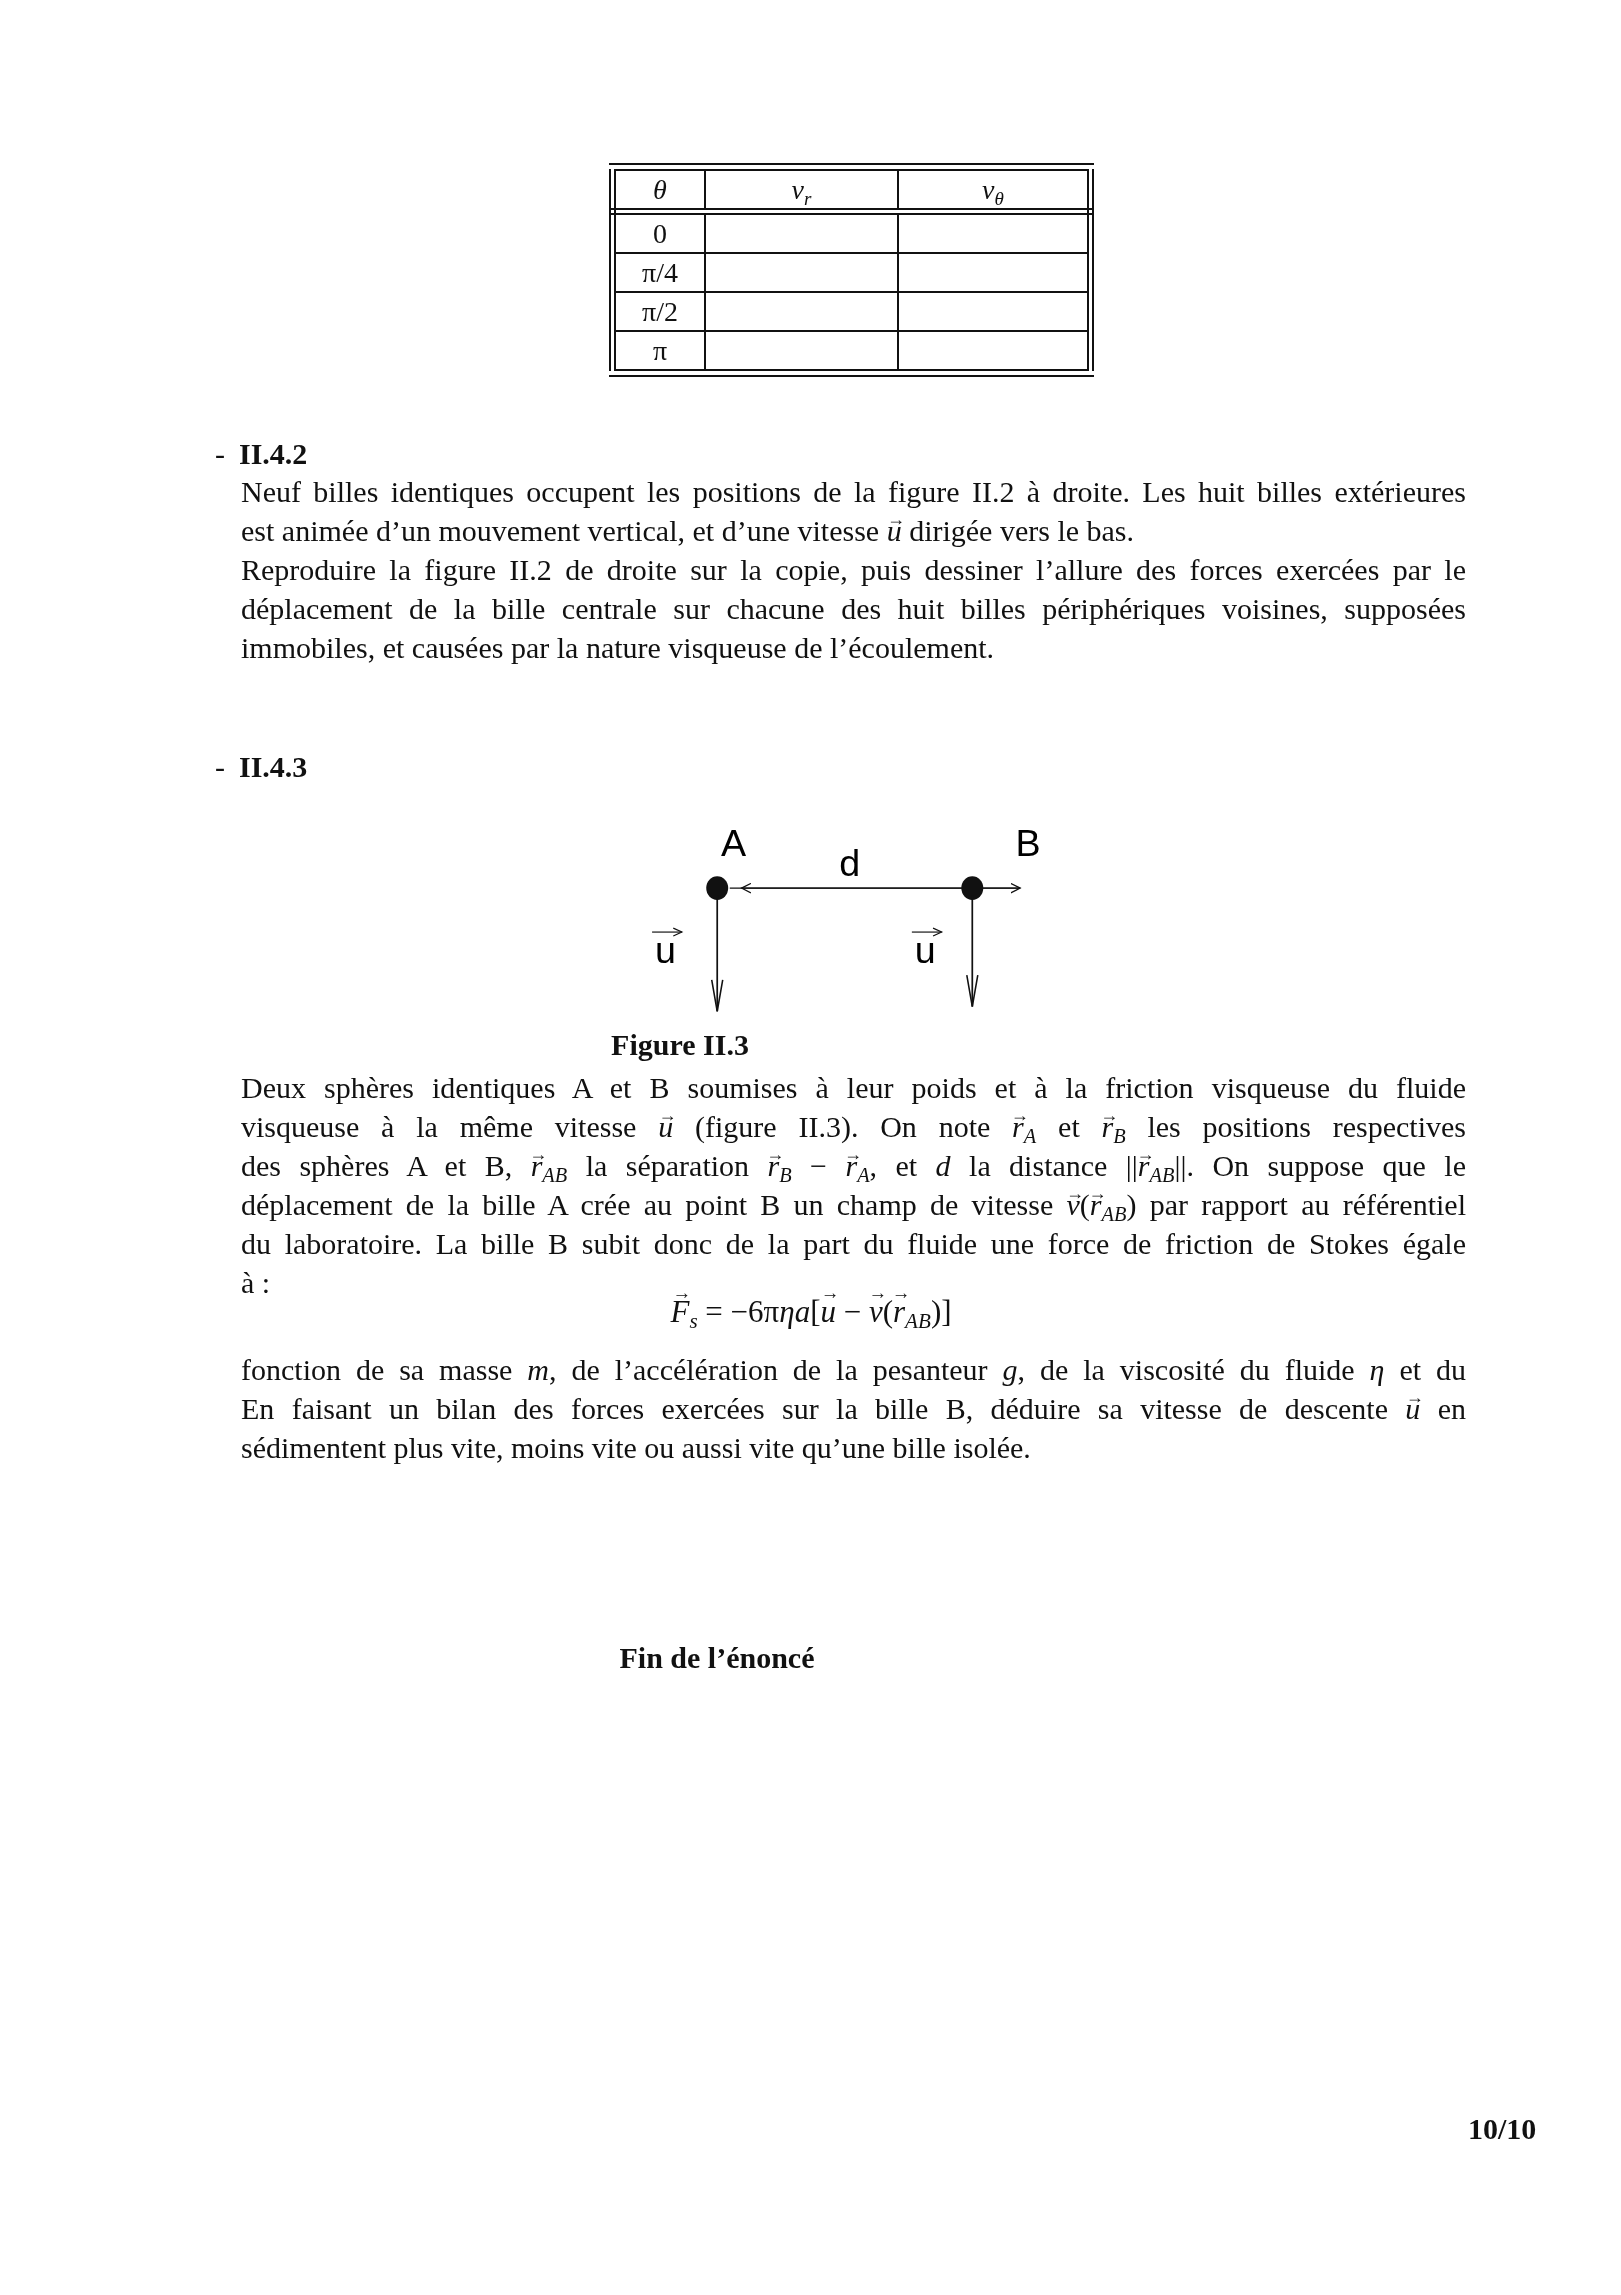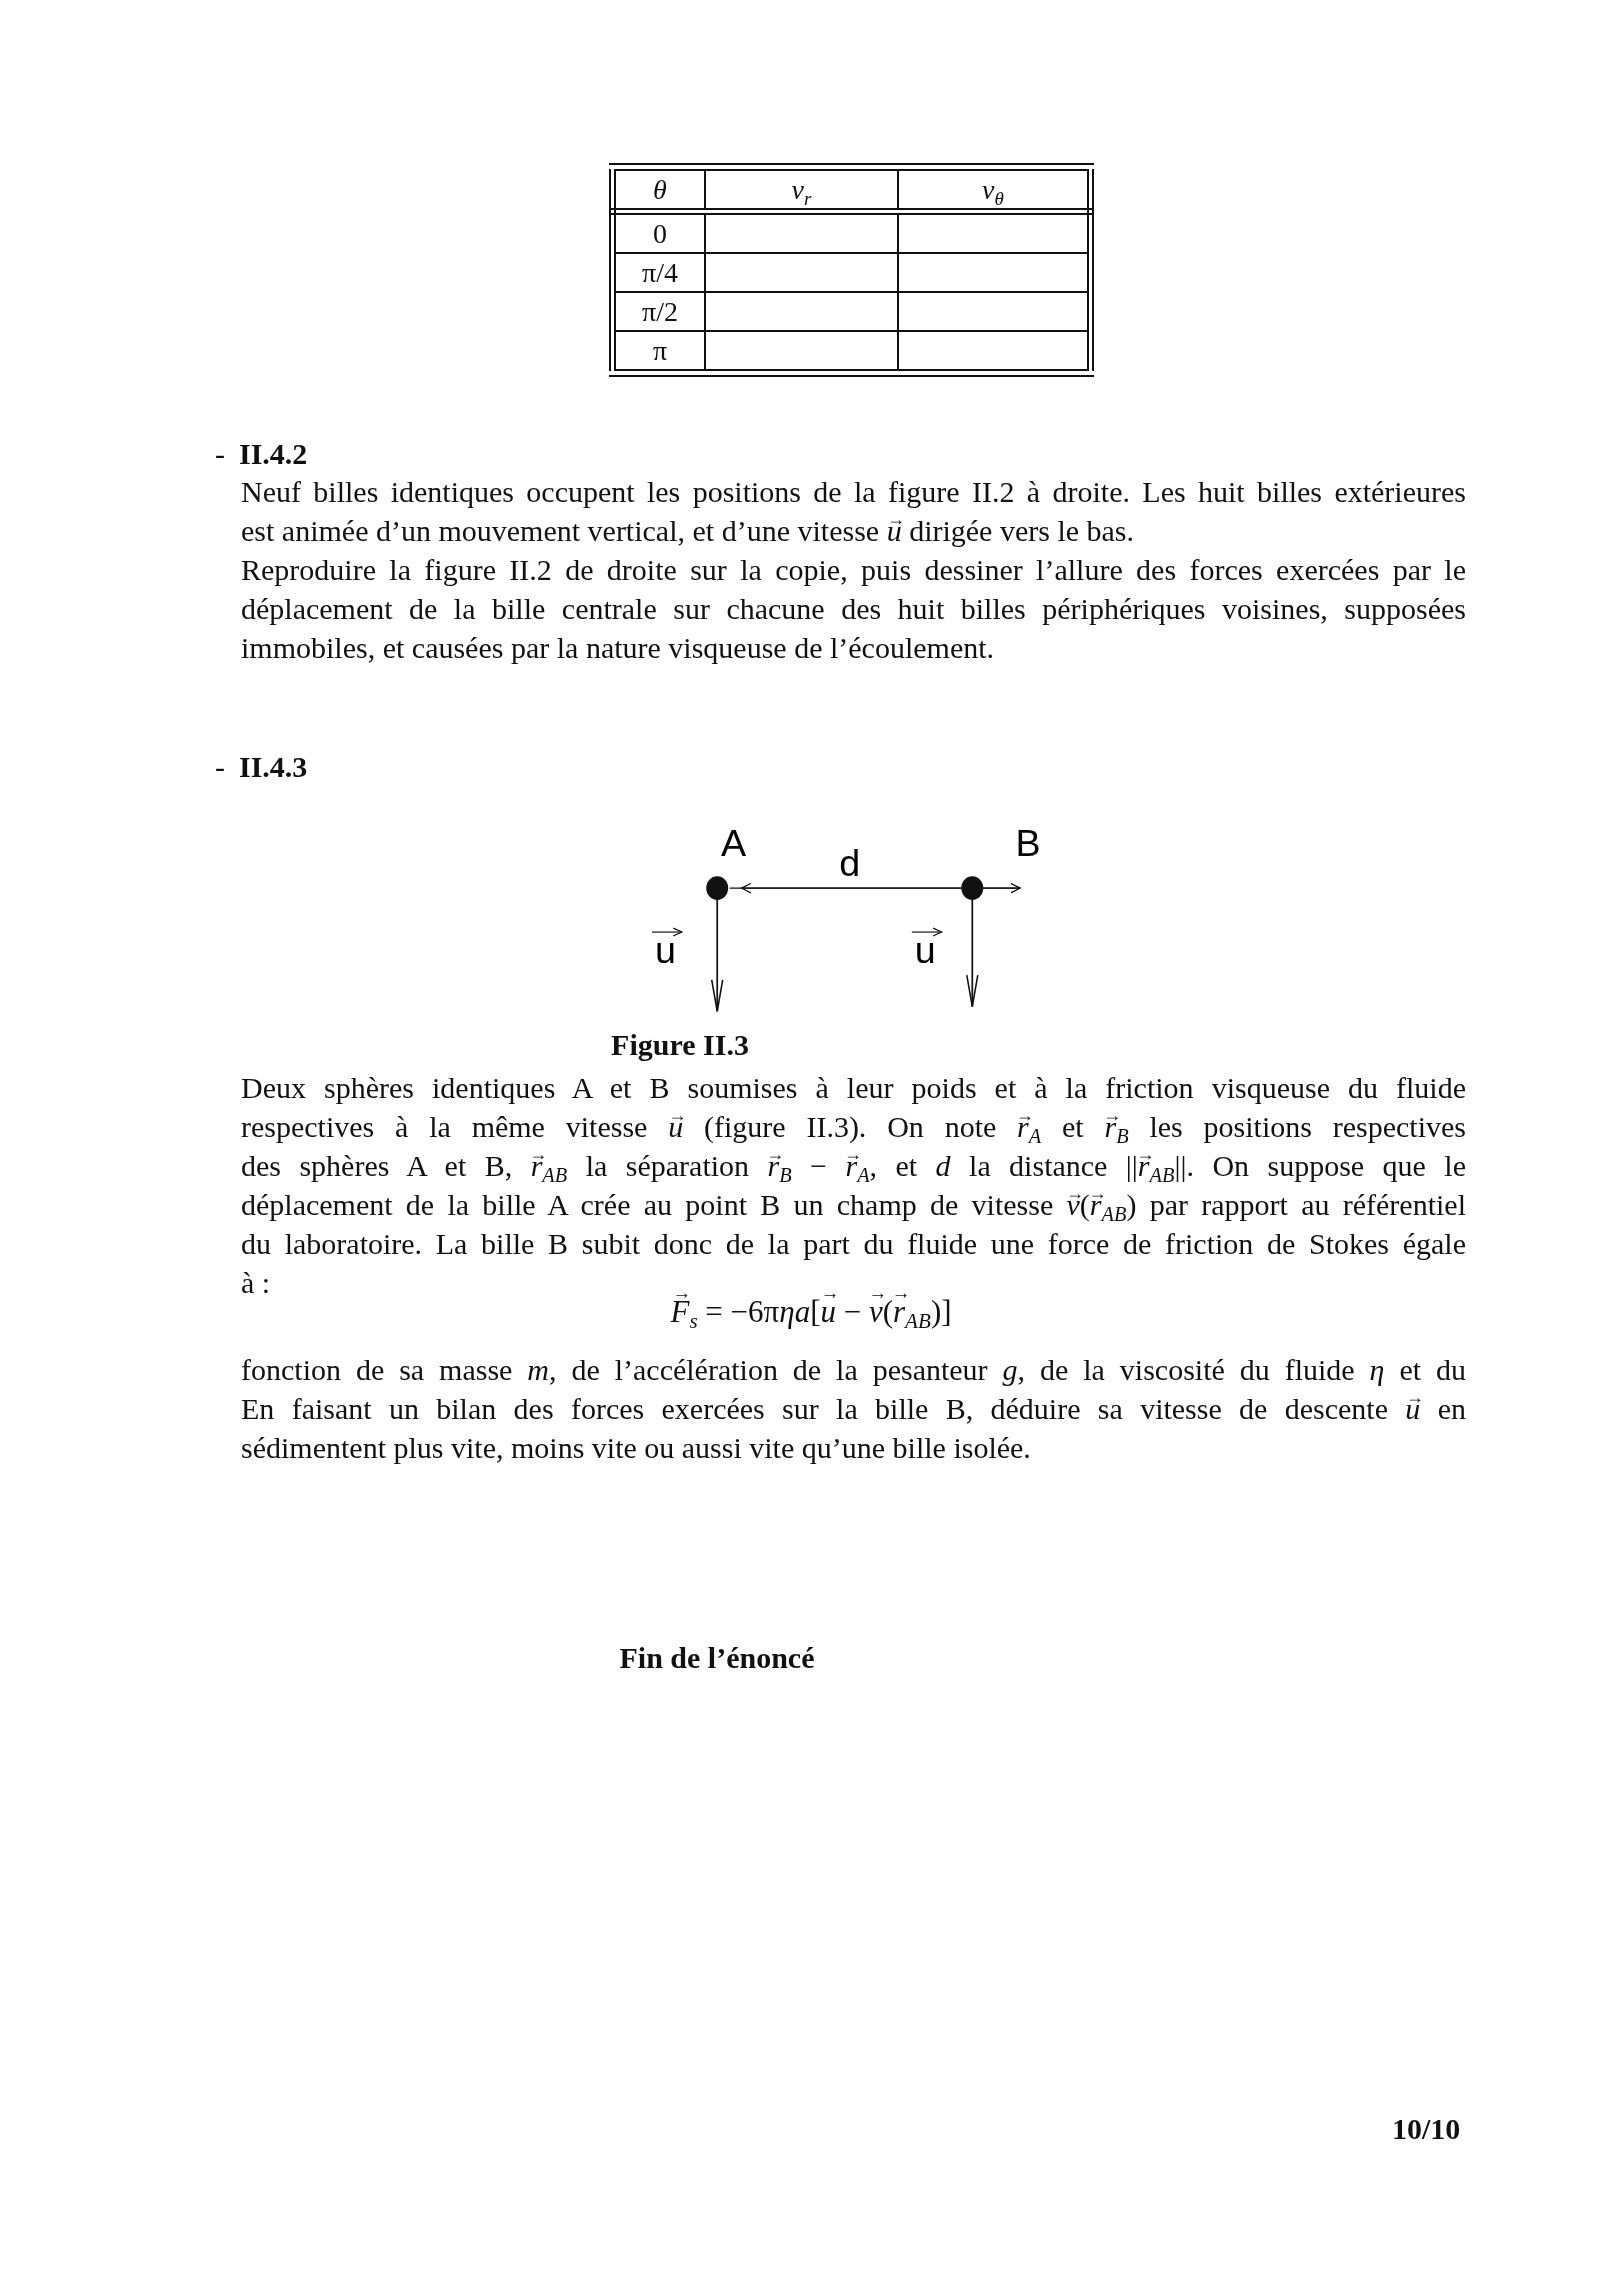--- a/index.html
+++ b/index.html
@@ -49,21 +49,21 @@
       transform: translateX(-40%); font-size: 0.6em; font-style: normal;
     }
 
     
     #figure { left: 612px; top: 801px; width: 471px; height: 259px; }
     .fig-label { font-family: "Liberation Sans", "DejaVu Sans", sans-serif; font-size: 48px; }
     .caption { left: 7px; width: 1346px; text-align: center; font-size: 30px; font-weight: bold; }
 
     .formula { left: 0; width: 1622px; text-align: center; font-size: 31px; }
     .endnote { left: 0; width: 1434px; text-align: center; font-size: 30px; font-weight: bold; }
-    .pagenum { left: 1392px; font-size: 30px; font-weight: bold; }
+    .pagenum { left: 1468px; font-size: 30px; font-weight: bold; }
   </style>
 </head>
 <body>
 
 <div id="theta-table-wrap" class="abs">
   <table class="theta">
     <thead>
       <tr>
         <th class="c0"><span class="math">θ</span></th>
         <th class="c1"><span class="math">v</span><sub class="math">r</sub></th>
@@ -144,21 +144,21 @@
     <line x1="382" y1="167" x2="420" y2="167" stroke="#111" stroke-width="1.5"></line>
     <path d="M409,162 L420,167 L409,172" fill="none" stroke="#111" stroke-width="1.5"></path>
     <text class="fig-label" x="399" y="207" text-anchor="middle">u</text>
   </g>
 </svg>
 
 <div class="abs caption" style="top:1028px;">Figure II.3</div>
 
 <div class="abs para" style="top:1068px;">
   <span class="ln">Deux sphères identiques A et B soumises à leur poids et à la friction visqueuse du fluide</span>
-  <span class="ln"><span>respectives à la même vitesse </span><span class="vec">u</span><span> (figure II.3). On note </span><span class="vec">r</span><sub class="it">A</sub><span> et </span><span class="vec">r</span><sub class="it">B</sub><span> les positions respectives</span></span>
+  <span class="ln"><span>visqueuse à la même vitesse </span><span class="vec">u</span><span> (figure II.3). On note </span><span class="vec">r</span><sub class="it">A</sub><span> et </span><span class="vec">r</span><sub class="it">B</sub><span> les positions respectives</span></span>
   <span class="ln"><span>des sphères A et B, </span><span class="vec">r</span><sub class="it">AB</sub><span> la séparation </span><span class="vec">r</span><sub class="it">B</sub><span> − </span><span class="vec">r</span><sub class="it">A</sub><span>, et </span><span class="it">d</span><span> la distance ||</span><span class="vec">r</span><sub class="it">AB</sub><span>||. On suppose que le</span></span>
   <span class="ln"><span>déplacement de la bille A crée au point B un champ de vitesse </span><span class="vec">v</span><span>(</span><span class="vec">r</span><sub class="it">AB</sub><span>)</span><span> par rapport au référentiel</span></span>
   <span class="ln">du laboratoire. La bille B subit donc de la part du fluide une force de friction de Stokes égale</span>
   <span class="ln last">à :</span>
 </div>
 
 <div class="abs formula" style="top:1294px;">
   <span class="vec">F</span><sub class="it">s</sub><span> = −6π</span><span class="it">η</span><span class="it">a</span><span>[</span><span class="vec">u</span><span> − </span><span class="vec">v</span><span>(</span><span class="vec">r</span><sub class="it">AB</sub><span>)]</span>
 </div>
 

